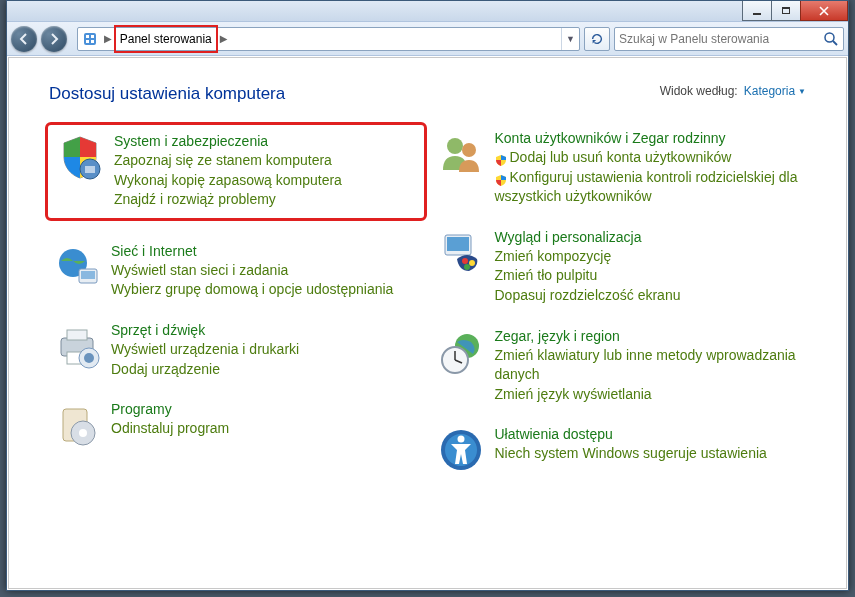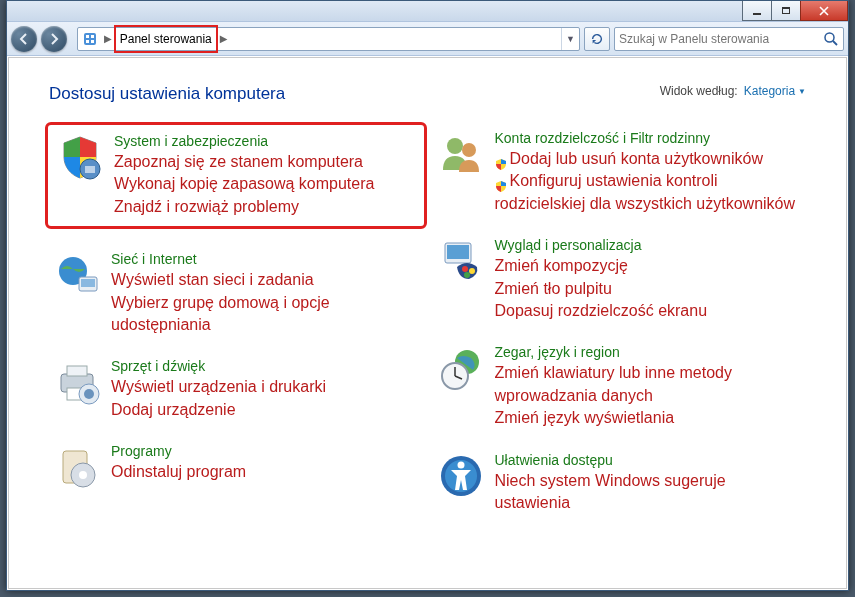--- a/index.html
+++ b/index.html
@@ -180,22 +180,22 @@
   }
   .cat-body { flex:1; }
   .cat-title {
     color: #1a7a1a;
     font-size: 14px;
     cursor:pointer;
     display:block;
     margin-bottom:2px;
   }
   .cat-link {
-    color:#b91c1c;
-    font-size:16px;
+    color:#4d7c0f;
+    font-size:14px;
     cursor:pointer;
     display:block;
     line-height:1.4;
   }
   .shield-mini {
     display:inline-block; vertical-align:middle;
     width:12px; height:12px; margin-right:3px;
   }
 </style>
 </head>
@@ -358,21 +358,21 @@
         <div class="category">
           <div class="cat-icon">
             <svg viewBox="0 0 48 48">
               <circle cx="18" cy="16" r="8" fill="#8fb968"></circle>
               <path d="M6 40 Q6 26 18 26 Q30 26 30 40 Z" fill="#8fb968"></path>
               <circle cx="32" cy="20" r="7" fill="#d79a5a"></circle>
               <path d="M22 42 Q22 30 32 30 Q42 30 42 42 Z" fill="#d79a5a"></path>
             </svg>
           </div>
           <div class="cat-body">
-            <span class="cat-title">Konta rozdzielczość i Filtr rodzinny</span>
+            <span class="cat-title">Konta użytkowników i Zegar rodzinny</span>
             <span class="cat-link">
               <span class="shield-mini"><svg viewBox="0 0 12 12">
                     <path d="M6 1 L11 3 L11 6 C11 9 9 11 6 12 C3 11 1 9 1 6 L1 3 Z" fill="#fdd835"></path>
                     <path d="M6 1 L11 3 L11 6 L6 6 Z" fill="#1e88e5"></path>
                     <path d="M1 6 L6 6 L6 12 C3 11 1 9 1 6 Z" fill="#e53935"></path>
                   </svg></span><span>Dodaj lub usuń konta użytkowników</span>
             </span>
             <span class="cat-link">
               <span class="shield-mini"><svg viewBox="0 0 12 12">
                     <path d="M6 1 L11 3 L11 6 C11 9 9 11 6 12 C3 11 1 9 1 6 L1 3 Z" fill="#fdd835"></path>

